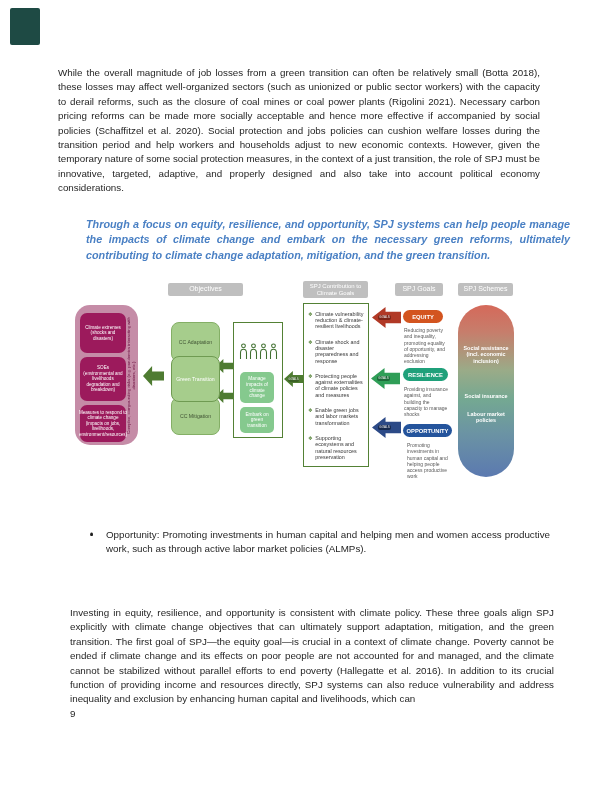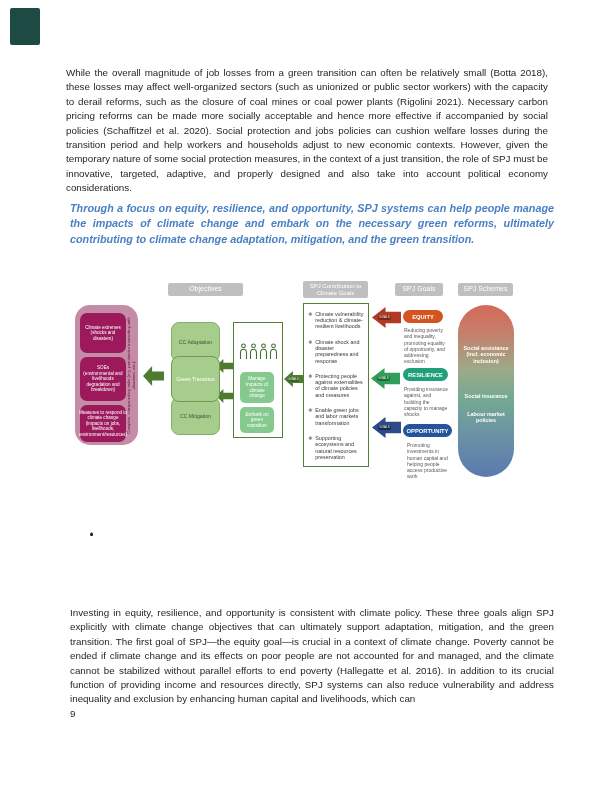--- a/index.html
+++ b/index.html
@@ -1,21 +1,21 @@
 <!DOCTYPE html>
 <html><head>
 <meta charset="utf-8">
 <style>
   html,body{margin:0;padding:0;background:#ffffff;}
   .page{position:relative;width:612px;height:792px;background:#ffffff;overflow:hidden;
         font-family:"Liberation Sans",sans-serif;color:#1f1f1f;}
   .corner-tab{position:absolute;left:10px;top:8px;width:30px;height:37px;background:#1e4a44;border-radius:2px;}
   .body{position:absolute;font-size:9.8px;line-height:14.4px;text-align:justify;margin:0;}
-  .p1{left:66px;top:66px;width:482px;}
-  .lead{position:absolute;left:70px;top:201px;width:484px;margin:0;font-size:10.8px;line-height:15.4px;
+  .p1{left:58px;top:66px;width:482px;}
+  .lead{position:absolute;left:70px;top:201px;width:484px;margin:16px;font-size:10.8px;line-height:15.4px;
         font-weight:bold;font-style:italic;color:#4a80c4;text-align:justify;}
   .p2{left:70px;top:496px;width:482px;}
   .bullets{position:absolute;left:88px;top:527px;width:462px;margin:0;padding:0;list-style:none;}
   .bullets li{position:relative;padding-left:18px;font-size:9.8px;line-height:14.4px;text-align:justify;margin-bottom:1px;}
   .bullets .dot{position:absolute;left:2px;top:0;font-size:9px;}
   .p3{left:70px;top:606px;width:484px;}
   .pagenum{position:absolute;left:70px;top:708px;font-size:9.8px;}
 
   
   .figure{position:absolute;inset:0;}
@@ -198,20 +198,21 @@
 
   <ul class="bullets">
     <li>
       <span class="dot">•</span>
     </li>
     <li>
       <span class="dot">•</span>
     </li>
     <li>
       <span class="dot">•</span>
+      <span>Opportunity: Promoting investments in human capital and helping men and women access productive work, such as through active labor market policies (ALMPs).</span>
     </li>
   </ul>
 
   <p class="body p3">Investing in equity, resilience, and opportunity is consistent with climate policy. These three goals align SPJ explicitly with climate change objectives that can ultimately support adaptation, mitigation, and the green transition. The first goal of SPJ—the equity goal—is crucial in a context of climate change. Poverty cannot be ended if climate change and its effects on poor people are not accounted for and managed, and the climate cannot be stabilized without parallel efforts to end poverty (Hallegatte et al. 2016). In addition to its crucial function of providing income and resources directly, SPJ systems can also reduce vulnerability and address inequality and exclusion by enhancing human capital and livelihoods, which can</p>
 
   <div class="pagenum">9</div>
 
 </div>
 
 </body></html>

